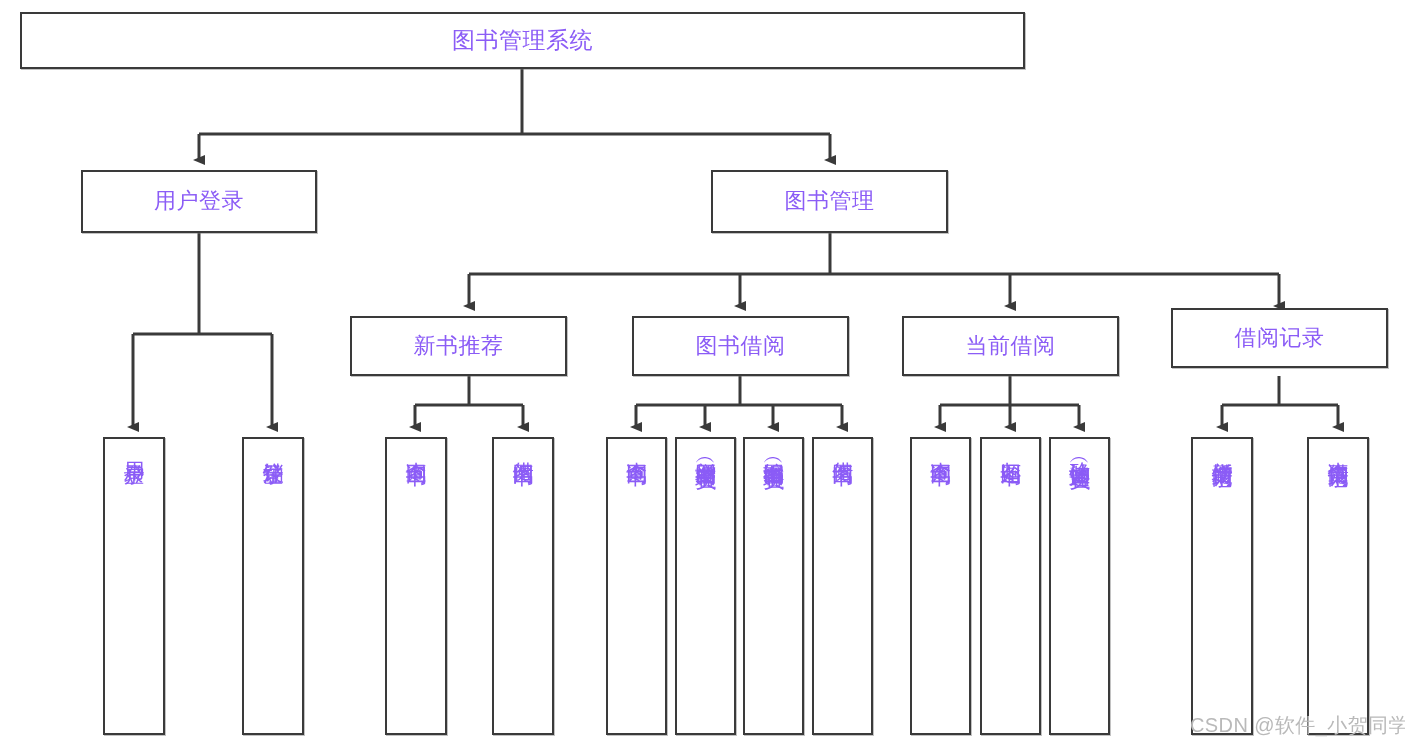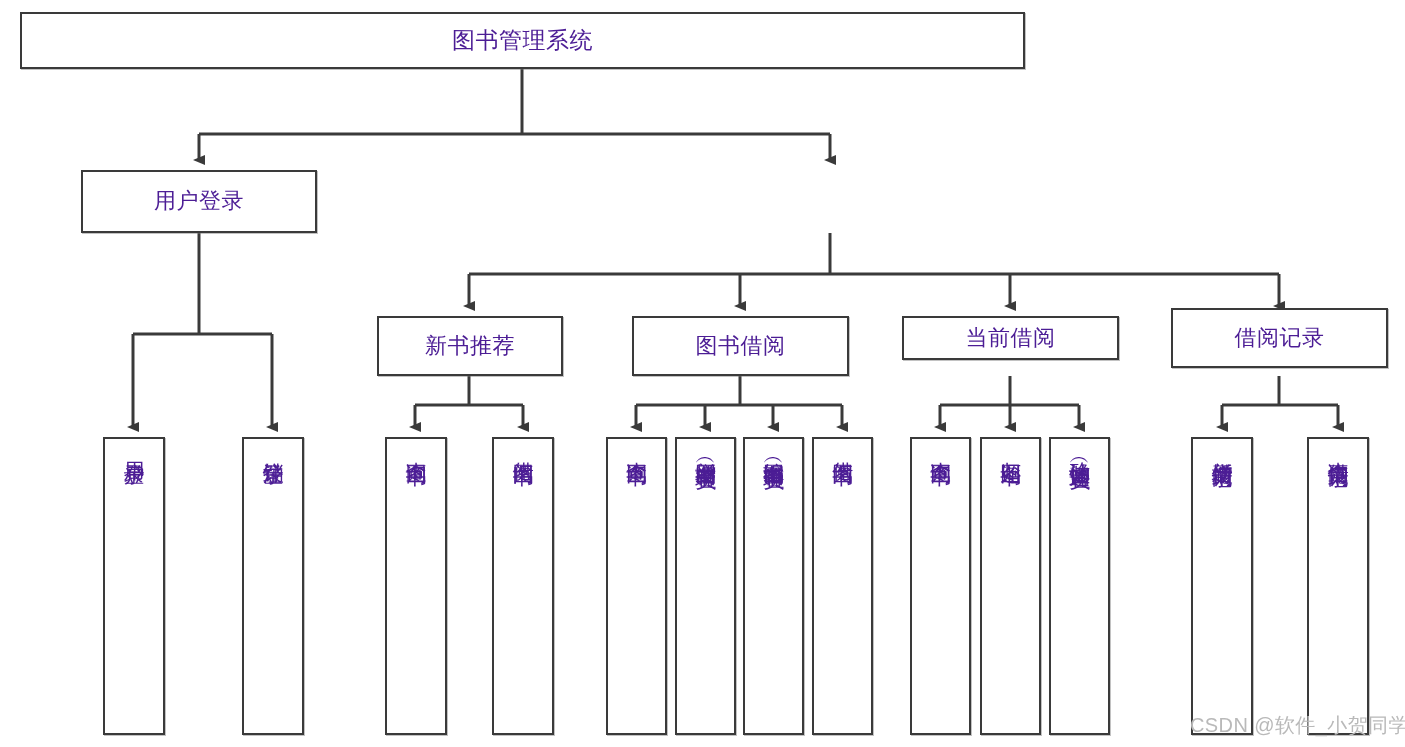--- a/index.html
+++ b/index.html
@@ -26,21 +26,21 @@
     pointer-events: none;
   }
   .node {
     position: absolute;
     box-sizing: border-box;
     background: #ffffff;
     border: 2px solid #3a3a3a;
     display: flex;
     align-items: center;
     justify-content: center;
-    color: #4c1d95;
+    color: #8b5cf6;
     box-shadow: 1px 1px 0 rgba(120,120,120,0.45);
   }
   .node .label {
     display: block;
     text-align: center;
     letter-spacing: 0.02em;
     white-space: nowrap;
   }
   
   .node.h .label {
@@ -128,28 +128,31 @@
     </g>
   </svg>
 
   <div class="node h root" style="left:20px; top:12px; width:1005px; height:57px;">
     <span class="label">图书管理系统</span>
   </div>
 
   <div class="node h" style="left:81px; top:170px; width:236px; height:63px;">
     <span class="label">用户登录</span>
   </div>
-
-  <div class="node h" style="left:377px; top:316px; width:186px; height:60px;">
+  <div class="node h" style="left:711px; top:170px; width:237px; height:63px;">
+    <span class="label">图书管理</span>
+  </div>
+
+  <div class="node h" style="left:350px; top:316px; width:217px; height:60px;">
     <span class="label">新书推荐</span>
   </div>
   <div class="node h" style="left:632px; top:316px; width:217px; height:60px;justify-content:center;">
     <span class="label">图书借阅</span>
   </div>
-  <div class="node h" style="left:902px; top:316px; width:217px; height:44px;">
+  <div class="node h" style="left:902px; top:316px; width:217px; height:60px;">
     <span class="label">当前借阅</span>
   </div>
   <div class="node h" style="left:1171px; top:308px; width:217px; height:60px;">
     <span class="label">借阅记录</span>
   </div>
 
   <div class="node v" style="left:103px; top:437px; width:62px; height:298px;">
     <span class="label">用户登录</span>
   </div>
   <div class="node v" style="left:242px; top:437px; width:62px; height:298px;">

